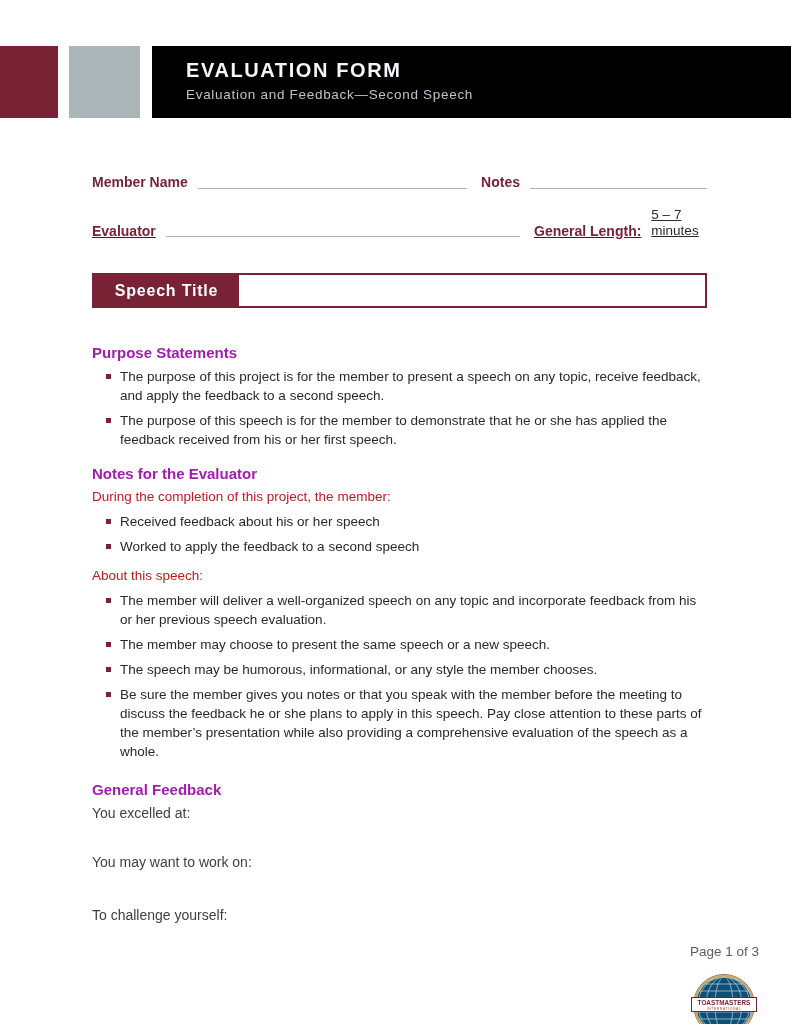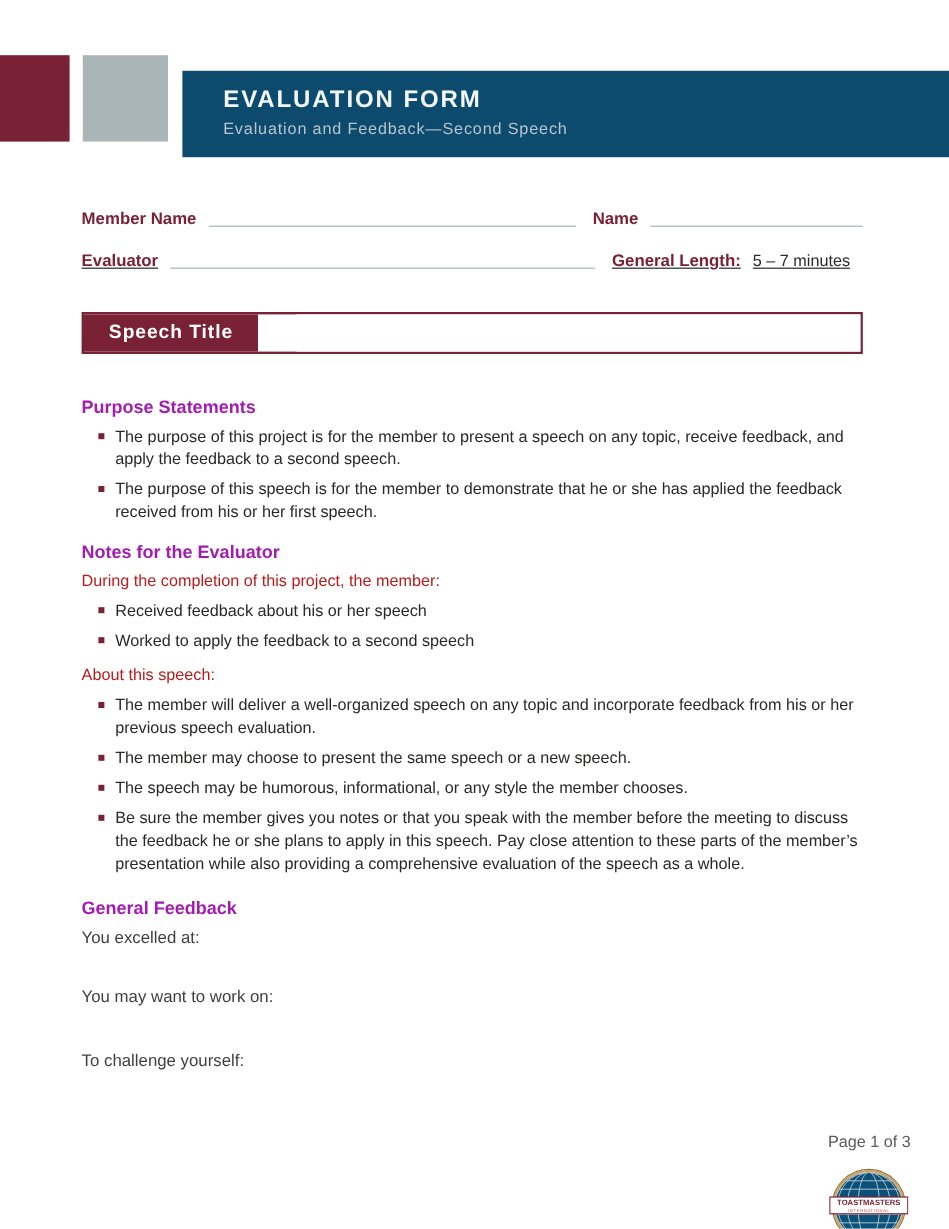--- a/index.html
+++ b/index.html
@@ -7,28 +7,28 @@
   body { font-family:"Liberation Sans","DejaVu Sans",sans-serif; color:#2b2928; }
   .page {
     position:relative; width:791px; height:1024px; margin:0 auto;
     background:#ffffff; overflow:hidden;
   }
 
   
   .accent-maroon { position:absolute; left:0;  top:46px; width:58px; height:72px; background:#7a2235; }
   .accent-gray   { position:absolute; left:69px; top:46px; width:71px; height:72px; background:#aab5b8; }
   .header-bar {
-    position:absolute; left:152px; top:59px; right:0; height:72px;
-    background:#0c4a6e; color:#ffffff; padding:13px 0 0 34px;
+    position:absolute; left:152px; top:46px; right:0; height:72px;
+    background:#000000; color:#ffffff; padding:13px 0 0 34px;
   }
   .header-bar h1 { font-size:20px; font-weight:bold; letter-spacing:1.6px; color:#f4f7f8; }
   .header-bar .sub { margin-top:5px; font-size:13.5px; letter-spacing:0.7px; color:#b7c5cf; }
 
   
-  main { position:absolute; top:118px; left:0; right:4px; padding:54px 68px 0 68px; }
+  main { position:absolute; top:118px; left:0; right:16px; padding:54px 68px 0 92px; }
 
   .fields-row { display:flex; align-items:flex-end; }
   .fields-row + .fields-row { margin-top:16px;text-decoration:underline; }
   .fcell-left  { width:442px; display:flex; align-items:flex-end; padding-right:14px; }
   .fcell-right { flex:1; display:flex; align-items:flex-end; }
   .flabel { font-size:14px; font-weight:bold; color:#7a2235; white-space:nowrap; margin-right:10px; line-height:1.2; }
   .write-line {
     flex:1; border:none; outline:none; background:transparent;
     border-bottom:1.4px solid #a7b4bd; height:17px;
     font:13.5px "Liberation Sans",sans-serif; color:#2b2928; margin-bottom:2px;
@@ -87,21 +87,21 @@
   </header>
 
   <main>
 
     <div class="fields-row">
       <div class="fcell-left">
         <span class="flabel">Member Name</span>
         <input class="write-line" style="">
       </div>
       <div class="fcell-right">
-        <span class="flabel">Name</span>
+        <span class="flabel">Notes</span>
         <input class="write-line" style="">
       </div>
     </div>
 
     <div class="fields-row">
       <div class="fcell-left">
         <span class="flabel">Evaluator</span>
         <input class="write-line" style="">
       </div>
       <div class="fcell-right">

